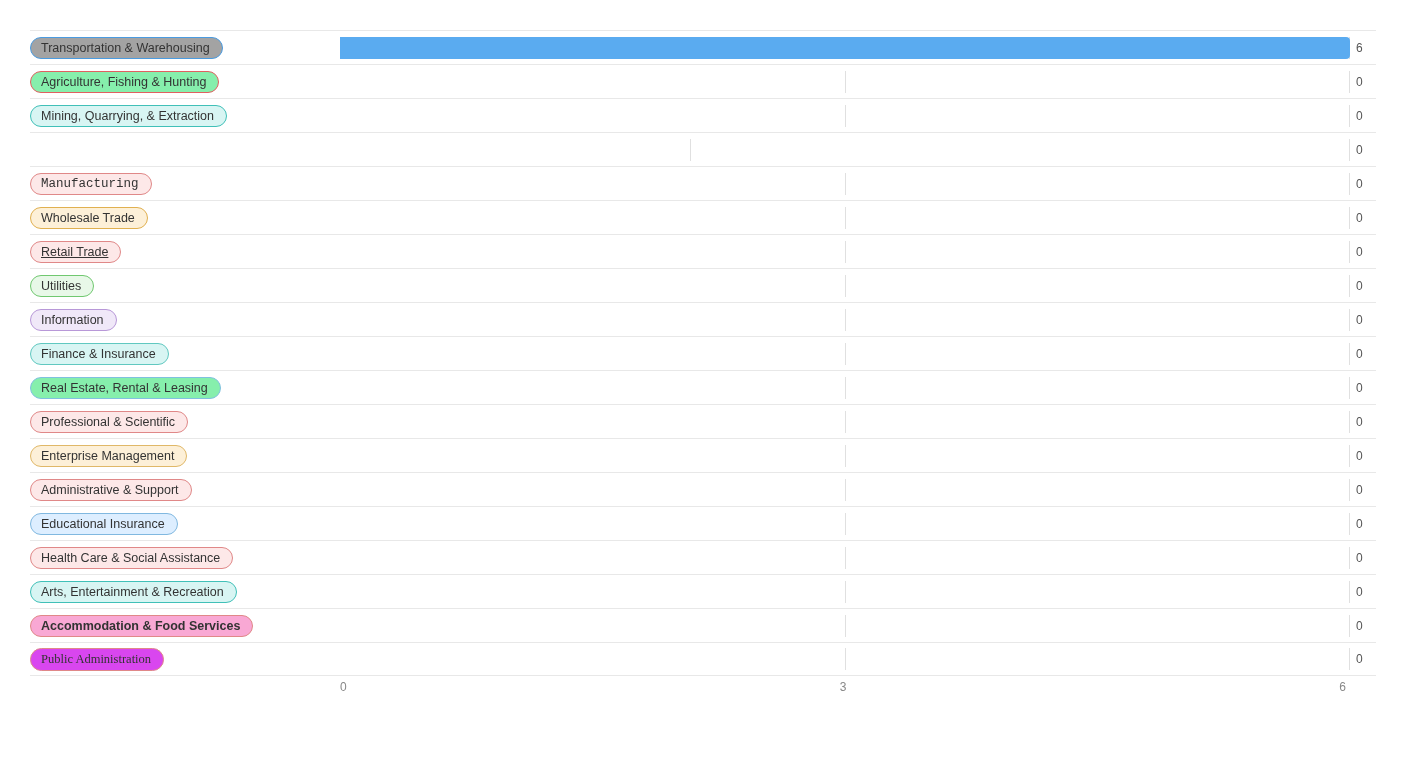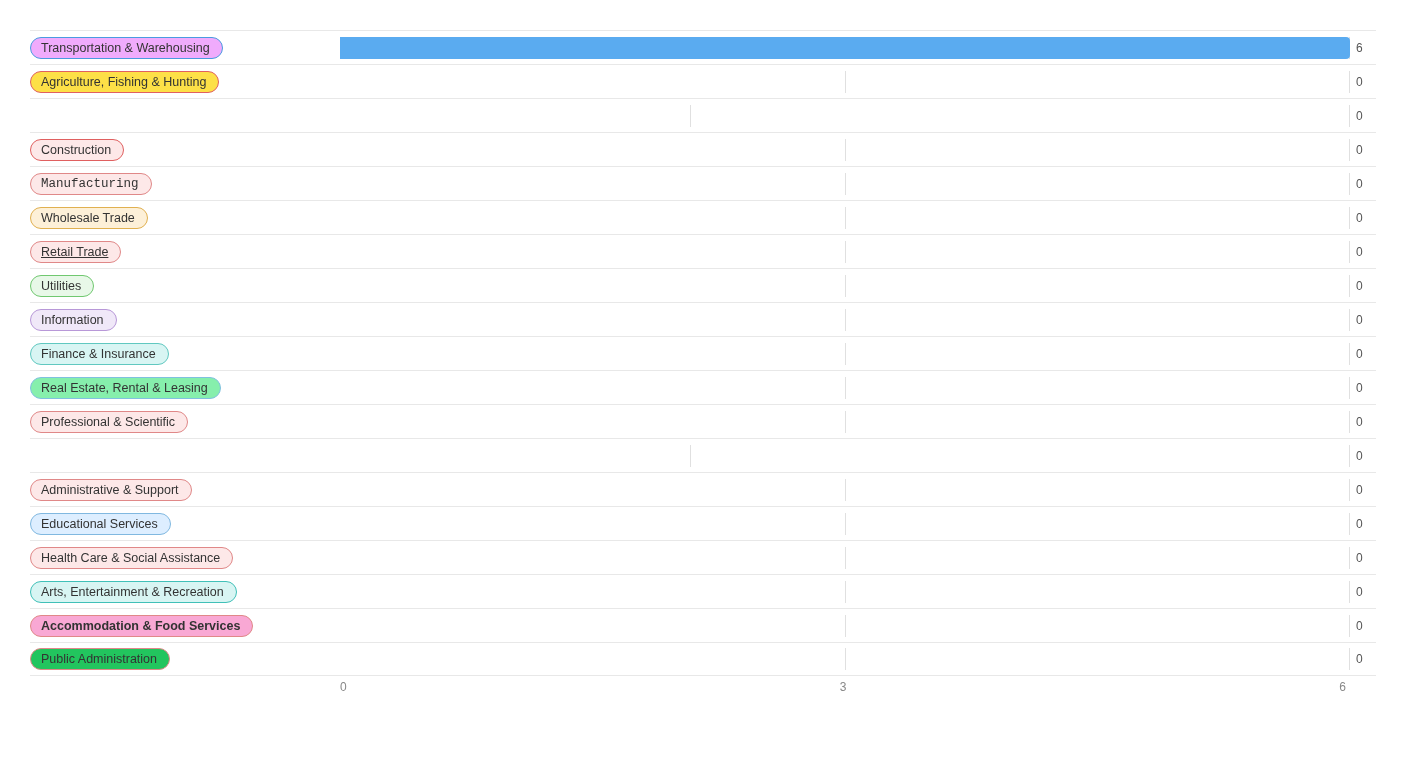--- a/index.html
+++ b/index.html
@@ -118,52 +118,52 @@
   </style>
 </head>
 <body>
 
 <div class="chart-title"></div>
 <div class="source-line"></div>
 
 <div class="chart-area" id="chart-area">
     <div class="bar-row">
       <div class="label-area">
-        <span class="label-pill" style="background-color: #f0abfc; border-color: rgb(74, 155, 224);">Transportation &amp; Warehousing</span>
+        <span class="label-pill" style="background-color: #a3a3a3; border-color: rgb(74, 155, 224);">Transportation &amp; Warehousing</span>
       </div>
       <div class="bar-and-value">
         <div class="bar-track">
           <div class="bar-fill" style="width: 100%; background-color: rgb(90, 171, 240);"></div>
         </div>
         <span class="bar-value">6</span>
       </div>
     </div>
     <div class="bar-row">
       <div class="label-area">
-        <span class="label-pill" style="background-color: #fde047; border-color: rgb(224, 96, 96);">Agriculture, Fishing &amp; Hunting</span>
+        <span class="label-pill" style="background-color: #86efac; border-color: rgb(224, 96, 96);">Agriculture, Fishing &amp; Hunting</span>
       </div>
       <div class="bar-and-value">
         <div class="bar-track">
           <div class="bar-fill" style="width: 0%; background-color: rgb(240, 112, 112);"></div>
         </div>
         <span class="bar-value">0</span>
       </div>
     </div>
     <div class="bar-row">
+      <div class="label-area">
+        <span class="label-pill" style="background-color: rgb(216, 245, 243); border-color: rgb(64, 192, 184);">Mining, Quarrying, &amp; Extraction</span>
+      </div>
       <div class="bar-and-value">
         <div class="bar-track">
           <div class="bar-fill" style="width: 0%; background-color: rgb(90, 208, 200);"></div>
         </div>
         <span class="bar-value">0</span>
       </div>
     </div>
     <div class="bar-row">
-      <div class="label-area">
-        <span class="label-pill" style="background-color: rgb(253, 232, 232); border-color: rgb(224, 96, 96);">Construction</span>
-      </div>
       <div class="bar-and-value">
         <div class="bar-track">
           <div class="bar-fill" style="width: 0%; background-color: rgb(240, 112, 112);"></div>
         </div>
         <span class="bar-value">0</span>
       </div>
     </div>
     <div class="bar-row">
       <div class="label-area">
         <span class="label-pill" style="background-color: rgb(253, 232, 232); border-color: rgb(224, 136, 136); font-family: Liberation Mono, monospace;">Manufacturing</span>
@@ -246,41 +246,44 @@
         <span class="label-pill" style="background-color: rgb(253, 232, 232); border-color: rgb(224, 136, 136);">Professional &amp; Scientific</span>
       </div>
       <div class="bar-and-value">
         <div class="bar-track">
           <div class="bar-fill" style="width: 0%; background-color: rgb(240, 152, 152);"></div>
         </div>
         <span class="bar-value">0</span>
       </div>
     </div>
     <div class="bar-row">
+      <div class="label-area">
+        <span class="label-pill" style="background-color: rgb(253, 240, 216); border-color: rgb(224, 184, 104);">Enterprise Management</span>
+      </div>
       <div class="bar-and-value">
         <div class="bar-track">
           <div class="bar-fill" style="width: 0%; background-color: rgb(240, 200, 120);"></div>
         </div>
         <span class="bar-value">0</span>
       </div>
     </div>
     <div class="bar-row">
       <div class="label-area">
         <span class="label-pill" style="background-color: rgb(253, 232, 232); border-color: rgb(224, 136, 136);">Administrative &amp; Support</span>
       </div>
       <div class="bar-and-value">
         <div class="bar-track">
           <div class="bar-fill" style="width: 0%; background-color: rgb(240, 152, 152);"></div>
         </div>
         <span class="bar-value">0</span>
       </div>
     </div>
     <div class="bar-row">
       <div class="label-area">
-        <span class="label-pill" style="background-color: rgb(221, 238, 255); border-color: rgb(128, 184, 224);">Educational Services</span>
+        <span class="label-pill" style="background-color: rgb(221, 238, 255); border-color: rgb(128, 184, 224);">Educational Insurance</span>
       </div>
       <div class="bar-and-value">
         <div class="bar-track">
           <div class="bar-fill" style="width: 0%; background-color: rgb(160, 200, 240);"></div>
         </div>
         <span class="bar-value">0</span>
       </div>
     </div>
     <div class="bar-row">
       <div class="label-area">
@@ -310,21 +313,21 @@
       </div>
       <div class="bar-and-value">
         <div class="bar-track">
           <div class="bar-fill" style="width: 0%; background-color: rgb(240, 152, 152);"></div>
         </div>
         <span class="bar-value">0</span>
       </div>
     </div>
     <div class="bar-row">
       <div class="label-area">
-        <span class="label-pill" style="background-color: #22c55e; border-color: rgb(224, 136, 136);">Public Administration</span>
+        <span class="label-pill" style="background-color: #d946ef; border-color: rgb(224, 136, 136); font-family: Liberation Serif, serif;">Public Administration</span>
       </div>
       <div class="bar-and-value">
         <div class="bar-track">
           <div class="bar-fill" style="width: 0%; background-color: rgb(240, 152, 152);"></div>
         </div>
         <span class="bar-value">0</span>
       </div>
     </div>
   </div>
 

